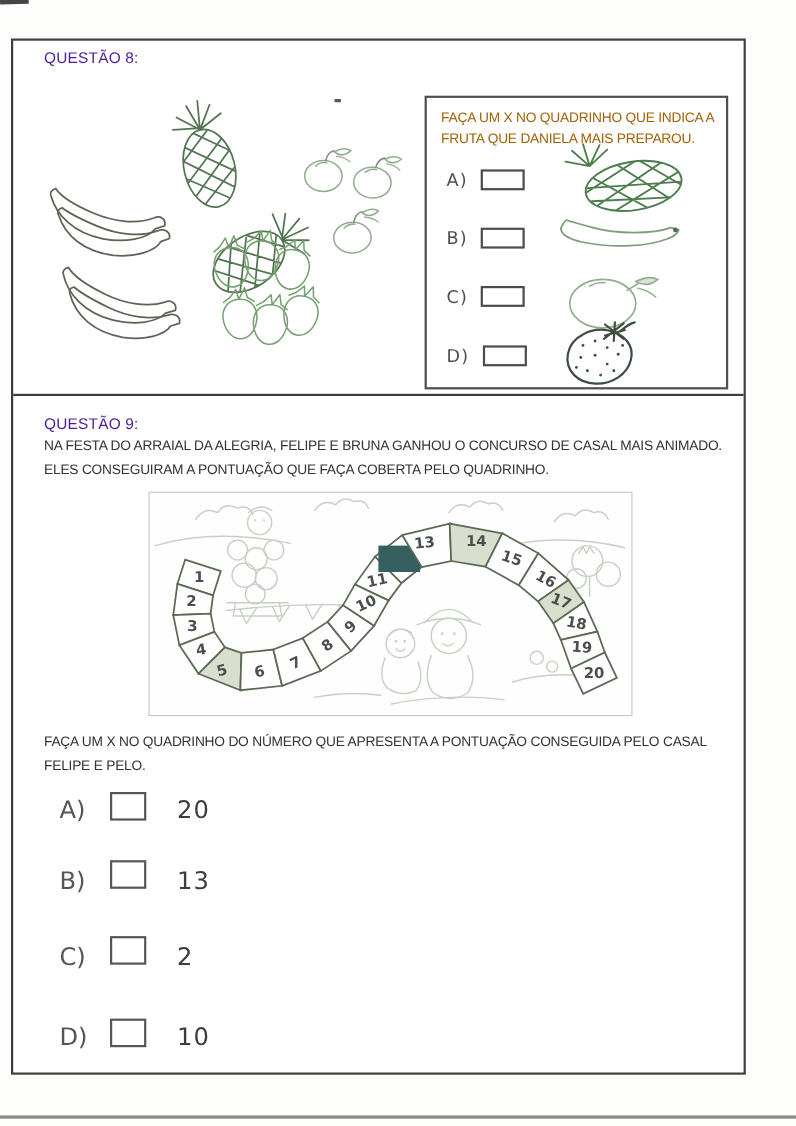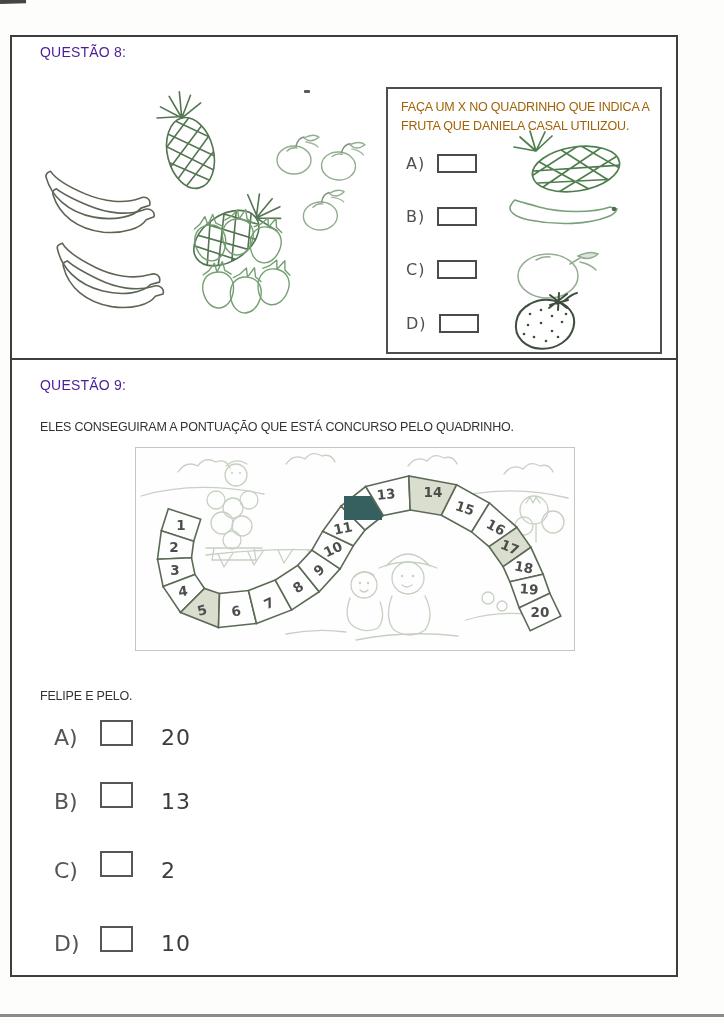--- a/index.html
+++ b/index.html
@@ -112,21 +112,21 @@
         <use href="#berry" transform="translate(214,202) rotate(6)"></use>
         <use href="#berry" transform="translate(242,194) rotate(12)"></use>
         <use href="#apple" transform="translate(262,64)"></use>
         <use href="#apple" transform="translate(307,70) rotate(4)"></use>
         <use href="#apple" transform="translate(288,120) rotate(-3)"></use>
       </svg>
 
       <div class="q8box">
         <div class="q8instr">
           <div>FAÇA UM X NO QUADRINHO QUE INDICA A</div>
-          <div>FRUTA QUE DANIELA CASAL UTILIZOU.</div>
+          <div>FRUTA QUE DANIELA MAIS PREPAROU.</div>
         </div>
 
         <div class="q8row" style="top:62px">
           <span class="q8letter">A)</span>
           <span class="cb cb8"></span>
         </div>
         <div class="q8icon" style="left:112px;top:38px">
           <svg width="130" height="66" viewBox="0 0 130 66">
             <defs>
                 <clipPath id="oclip">
@@ -195,21 +195,22 @@
                 <circle cx="24" cy="43" r="1.3"></circle>
                 <circle cx="66" cy="23" r="1.3"></circle>
             </g>
           </svg>
         </div>
       </div>
     </div>
 
     <div class="sec9">
       <div class="qtitle" style="top:17px">QUESTÃO 9:</div>
-      <div class="stmt" style="top:60px">ELES CONSEGUIRAM A PONTUAÇÃO QUE ESTÁ CONCURSO PELO QUADRINHO.</div>
+      <div class="stmt" style="top:38px">NA FESTA DO ARRAIAL DA ALEGRIA, FELIPE E BRUNA GANHOU O CONCURSO DE CASAL MAIS ANIMADO.</div>
+      <div class="stmt" style="top:60px">ELES CONSEGUIRAM A PONTUAÇÃO QUE FAÇA COBERTA PELO QUADRINHO.</div>
 
       <div class="boardwrap" style="top:87px;left:123px;position:absolute">
         <svg class="board" width="436" height="200" viewBox="0 0 436 200">
           <g class="doodle">
             <path d="M42,24 q8,-12 20,-6 q6,-10 18,-4 q10,-4 14,6"></path>
             <path d="M150,16 q8,-11 19,-5 q7,-9 17,-3 q9,-3 13,6"></path>
             <path d="M272,18 q8,-11 19,-5 q7,-9 17,-3 q9,-3 13,6"></path>
             <path d="M368,26 q8,-11 19,-5 q7,-9 17,-3 q9,-3 13,6"></path>
             <path d="M5,48 Q60,32 128,46 M300,54 Q368,34 432,50"></path>
             <circle cx="100" cy="27" r="11"></circle>
@@ -282,20 +283,21 @@
               <polygon points="367.1,118.7 373.9,133.8 407.1,126.2 394.9,99.3" fill="#fefefe" stroke="#5a6a55" stroke-width="1.6"></polygon>
               <text x="388" y="119" transform="rotate(10 388 119)" class="cellnum">18</text>
               <polygon points="373.9,133.8 383.2,159.8 413.8,145.2 407.1,126.2" fill="#fefefe" stroke="#5a6a55" stroke-width="1.6"></polygon>
               <text x="393" y="141" transform="rotate(4 393 141)" class="cellnum">19</text>
               <polygon points="383.2,159.8 394.2,182.8 424.8,168.2 413.8,145.2" fill="#fefefe" stroke="#5a6a55" stroke-width="1.6"></polygon>
               <text x="404" y="164" transform="rotate(0 404 164)" class="cellnum">20</text>
             </g>
         </svg>
       </div>
 
+      <div class="stmt" style="top:307px">FAÇA UM X NO QUADRINHO DO NÚMERO QUE APRESENTA A PONTUAÇÃO CONSEGUIDA PELO CASAL</div>
       <div class="stmt" style="top:329px">FELIPE E PELO.</div>
 
       <div class="q9row" style="top:364px">
         <span class="q9letter">A)</span>
         <span class="cb cb9" style="position:relative;top:-4px"></span>
         <span class="q9val">20</span>
       </div>
       <div class="q9row" style="top:428px">
         <span class="q9letter">B)</span>
         <span class="cb cb9" style="position:relative;top:-6px"></span>

